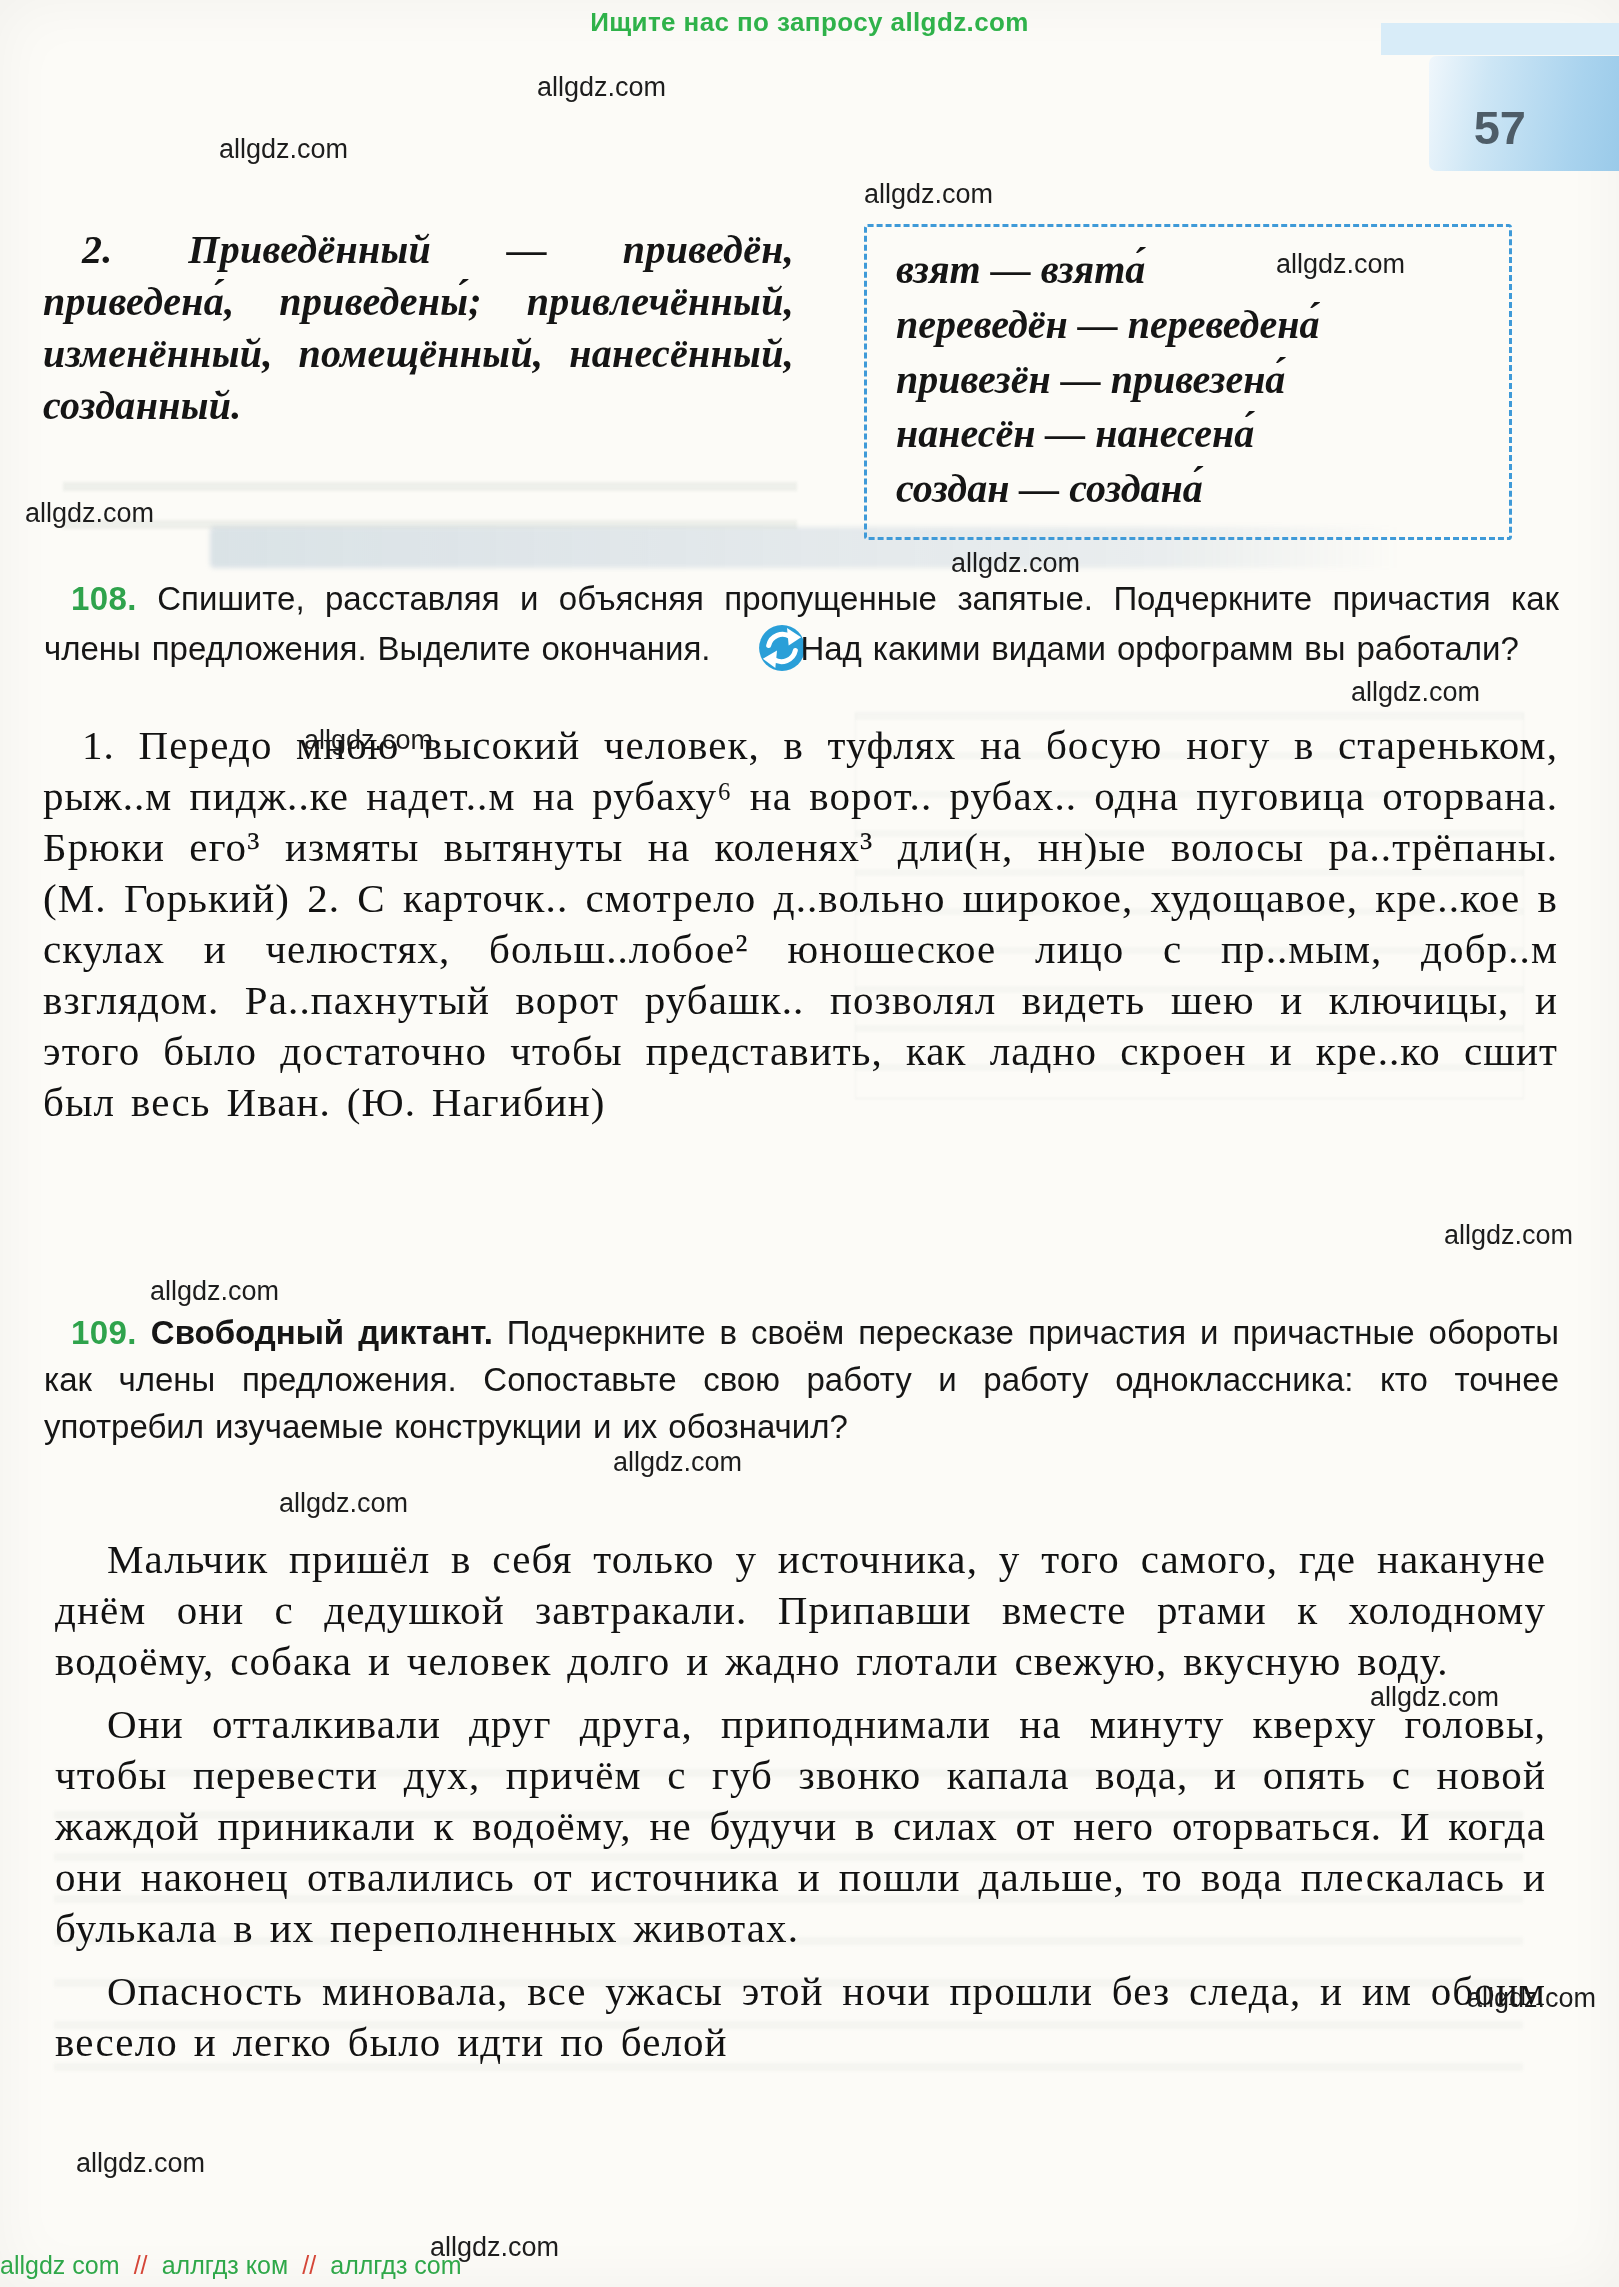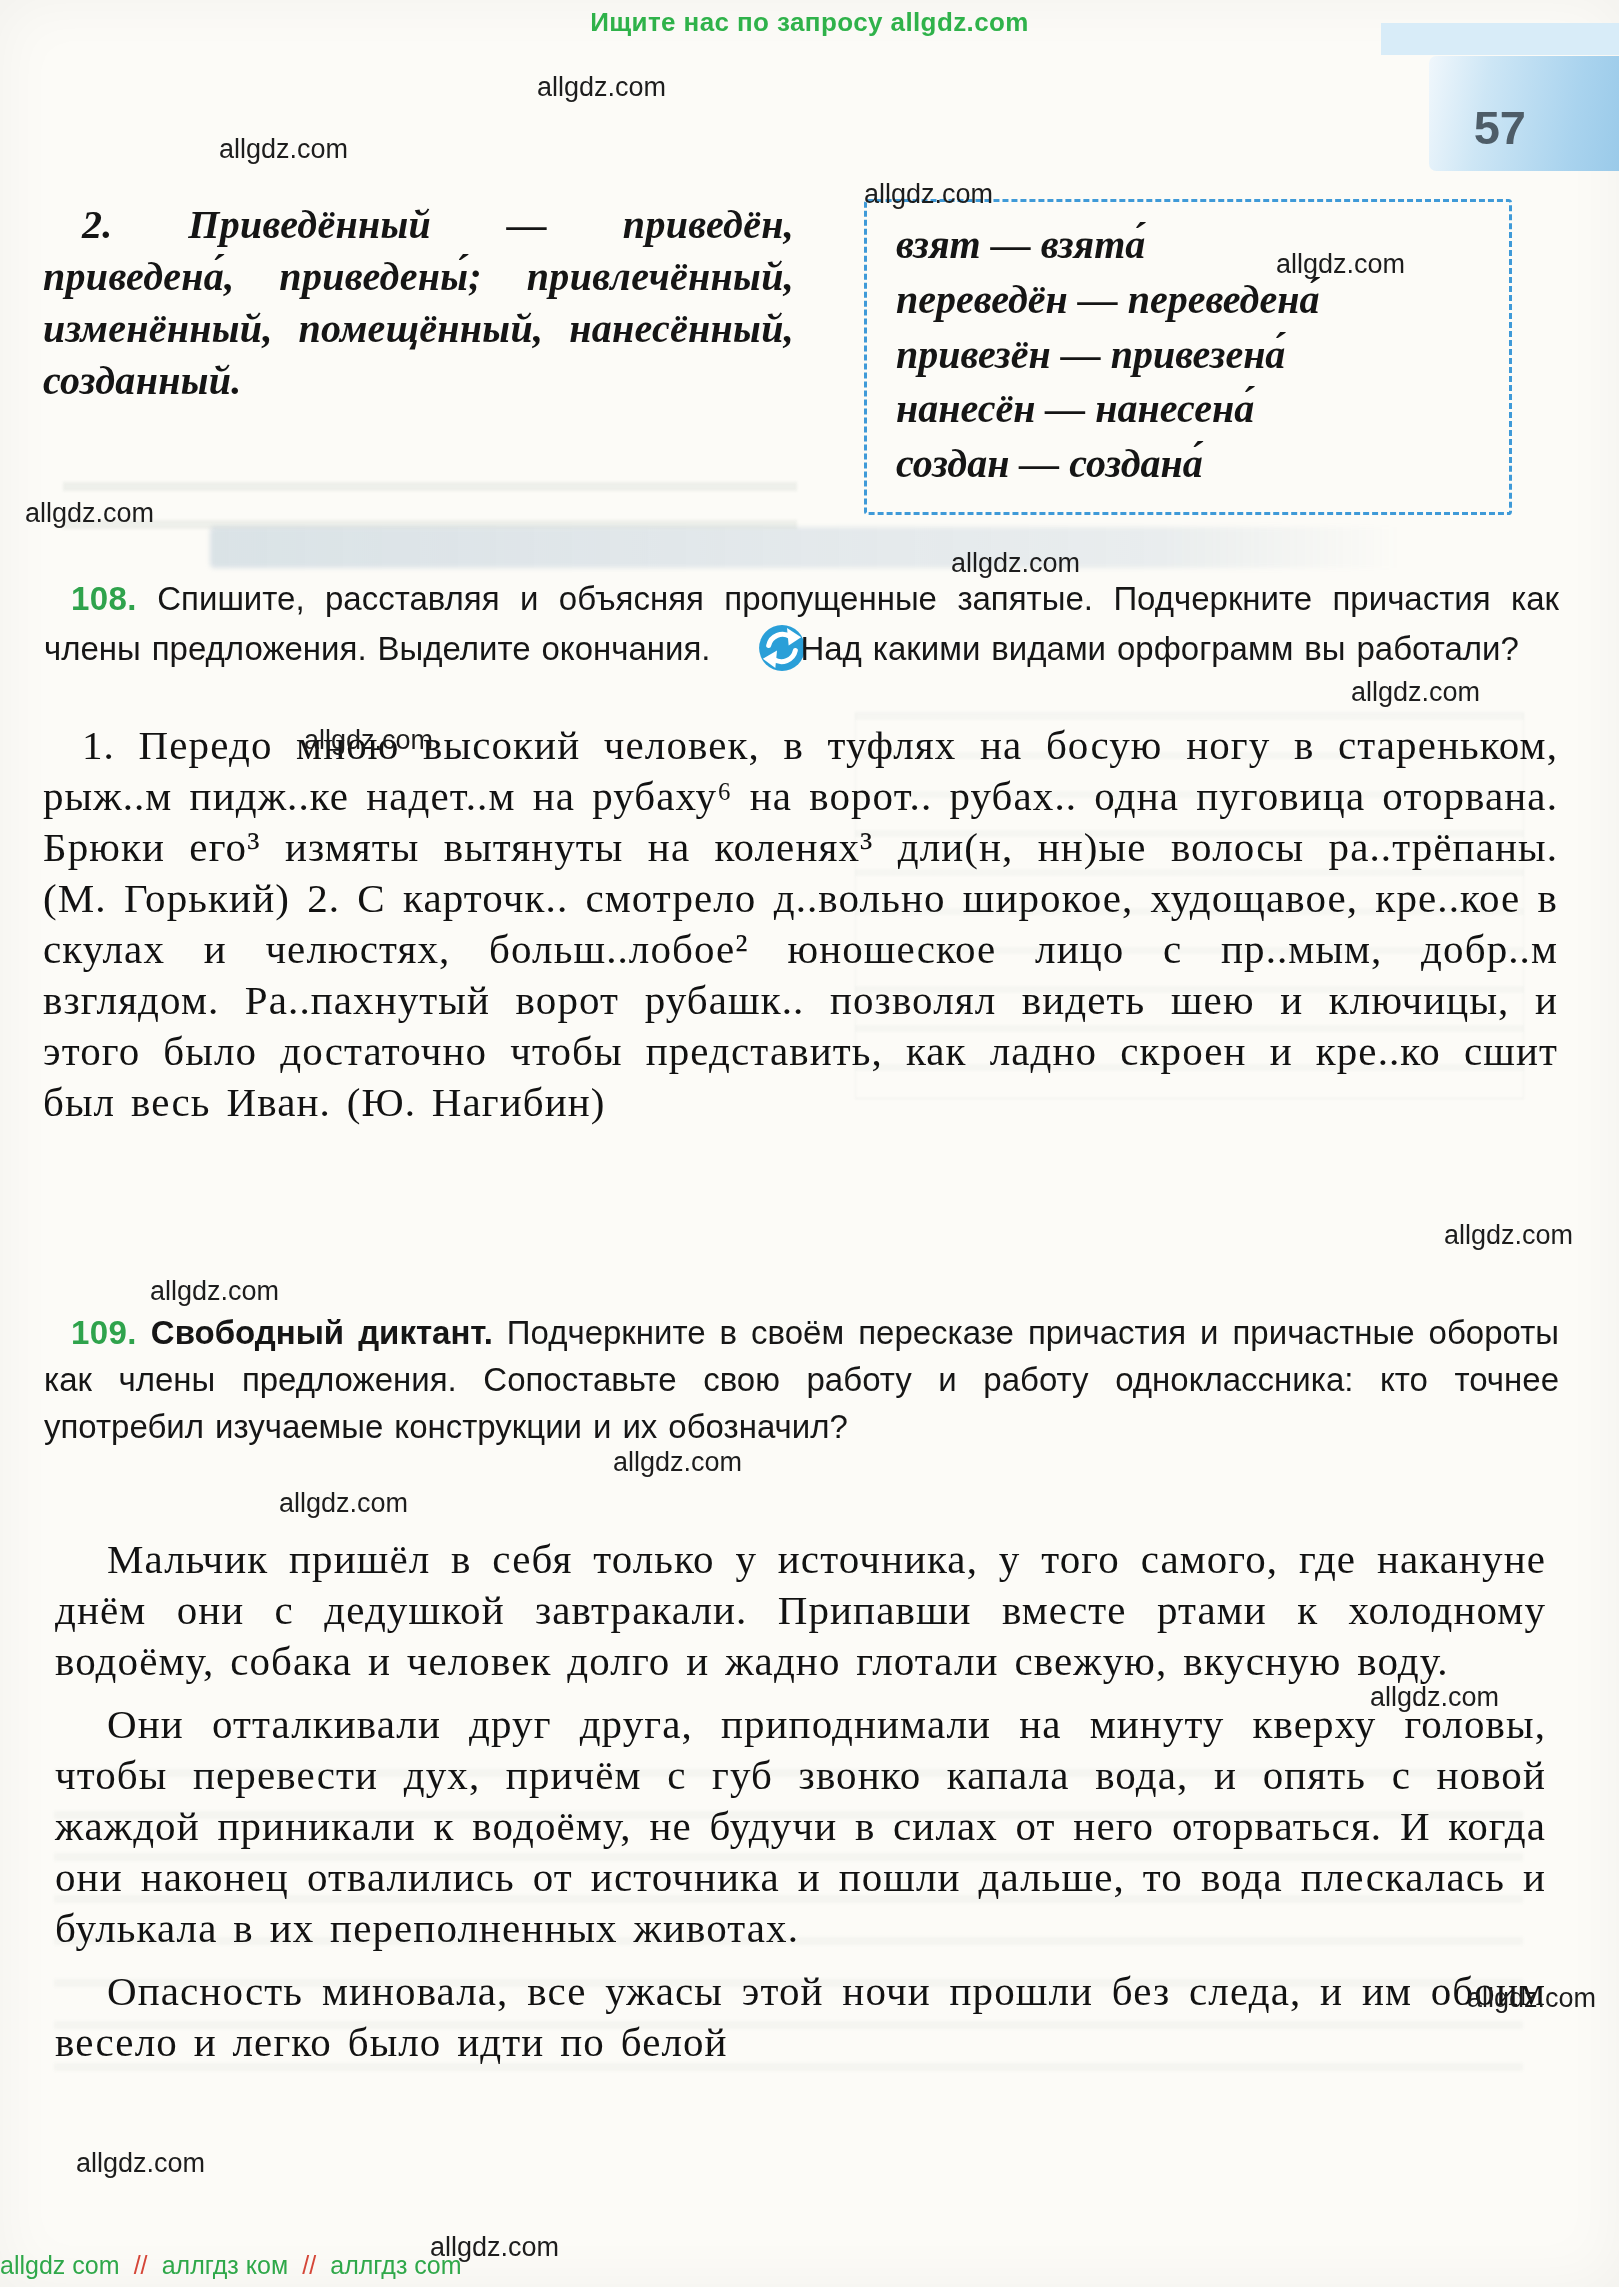--- a/index.html
+++ b/index.html
@@ -44,21 +44,21 @@
        filter:blur(2.7px); border-radius:4.5px;}
   #g3 {left:855px; top:712px; width:667px; height:385px;
        border:1.8px solid rgba(130,150,160,.10);
        background:repeating-linear-gradient(180deg, rgba(130,150,140,.07) 0 7.2px, transparent 7.2px 39px);
        filter:blur(1.3px); opacity:.7;}
   #g4 {left:54px; top:1769px; width:1469px; height:322px;
        background:repeating-linear-gradient(180deg, rgba(120,140,130,.08) 0 8px, transparent 8px 42px);
        filter:blur(1.8px); opacity:.7;}
 
   
-  .row-top {position:absolute; top:199px; left:43px; width:1469px; display:flex; gap:70px; align-items:flex-start; z-index:2;}
+  .row-top {position:absolute; top:224px; left:43px; width:1469px; display:flex; gap:70px; align-items:flex-start; z-index:2;}
   .item2 {
     width:751px; margin:0; font:italic 700 40px/1.3 "Liberation Serif",serif;
     text-align:justify; text-indent:39px; letter-spacing:0.3px; word-spacing:2.7px;
   }
   .pair-box {
     flex:1; box-sizing:border-box; border:3.6px dashed #3f9ad8; border-radius:3.6px;
     padding:16px 23px 19.7px 29px; font:italic 700 40px/1.37 "Liberation Serif",serif;
   }
   .pair-line {white-space:nowrap;}
 

